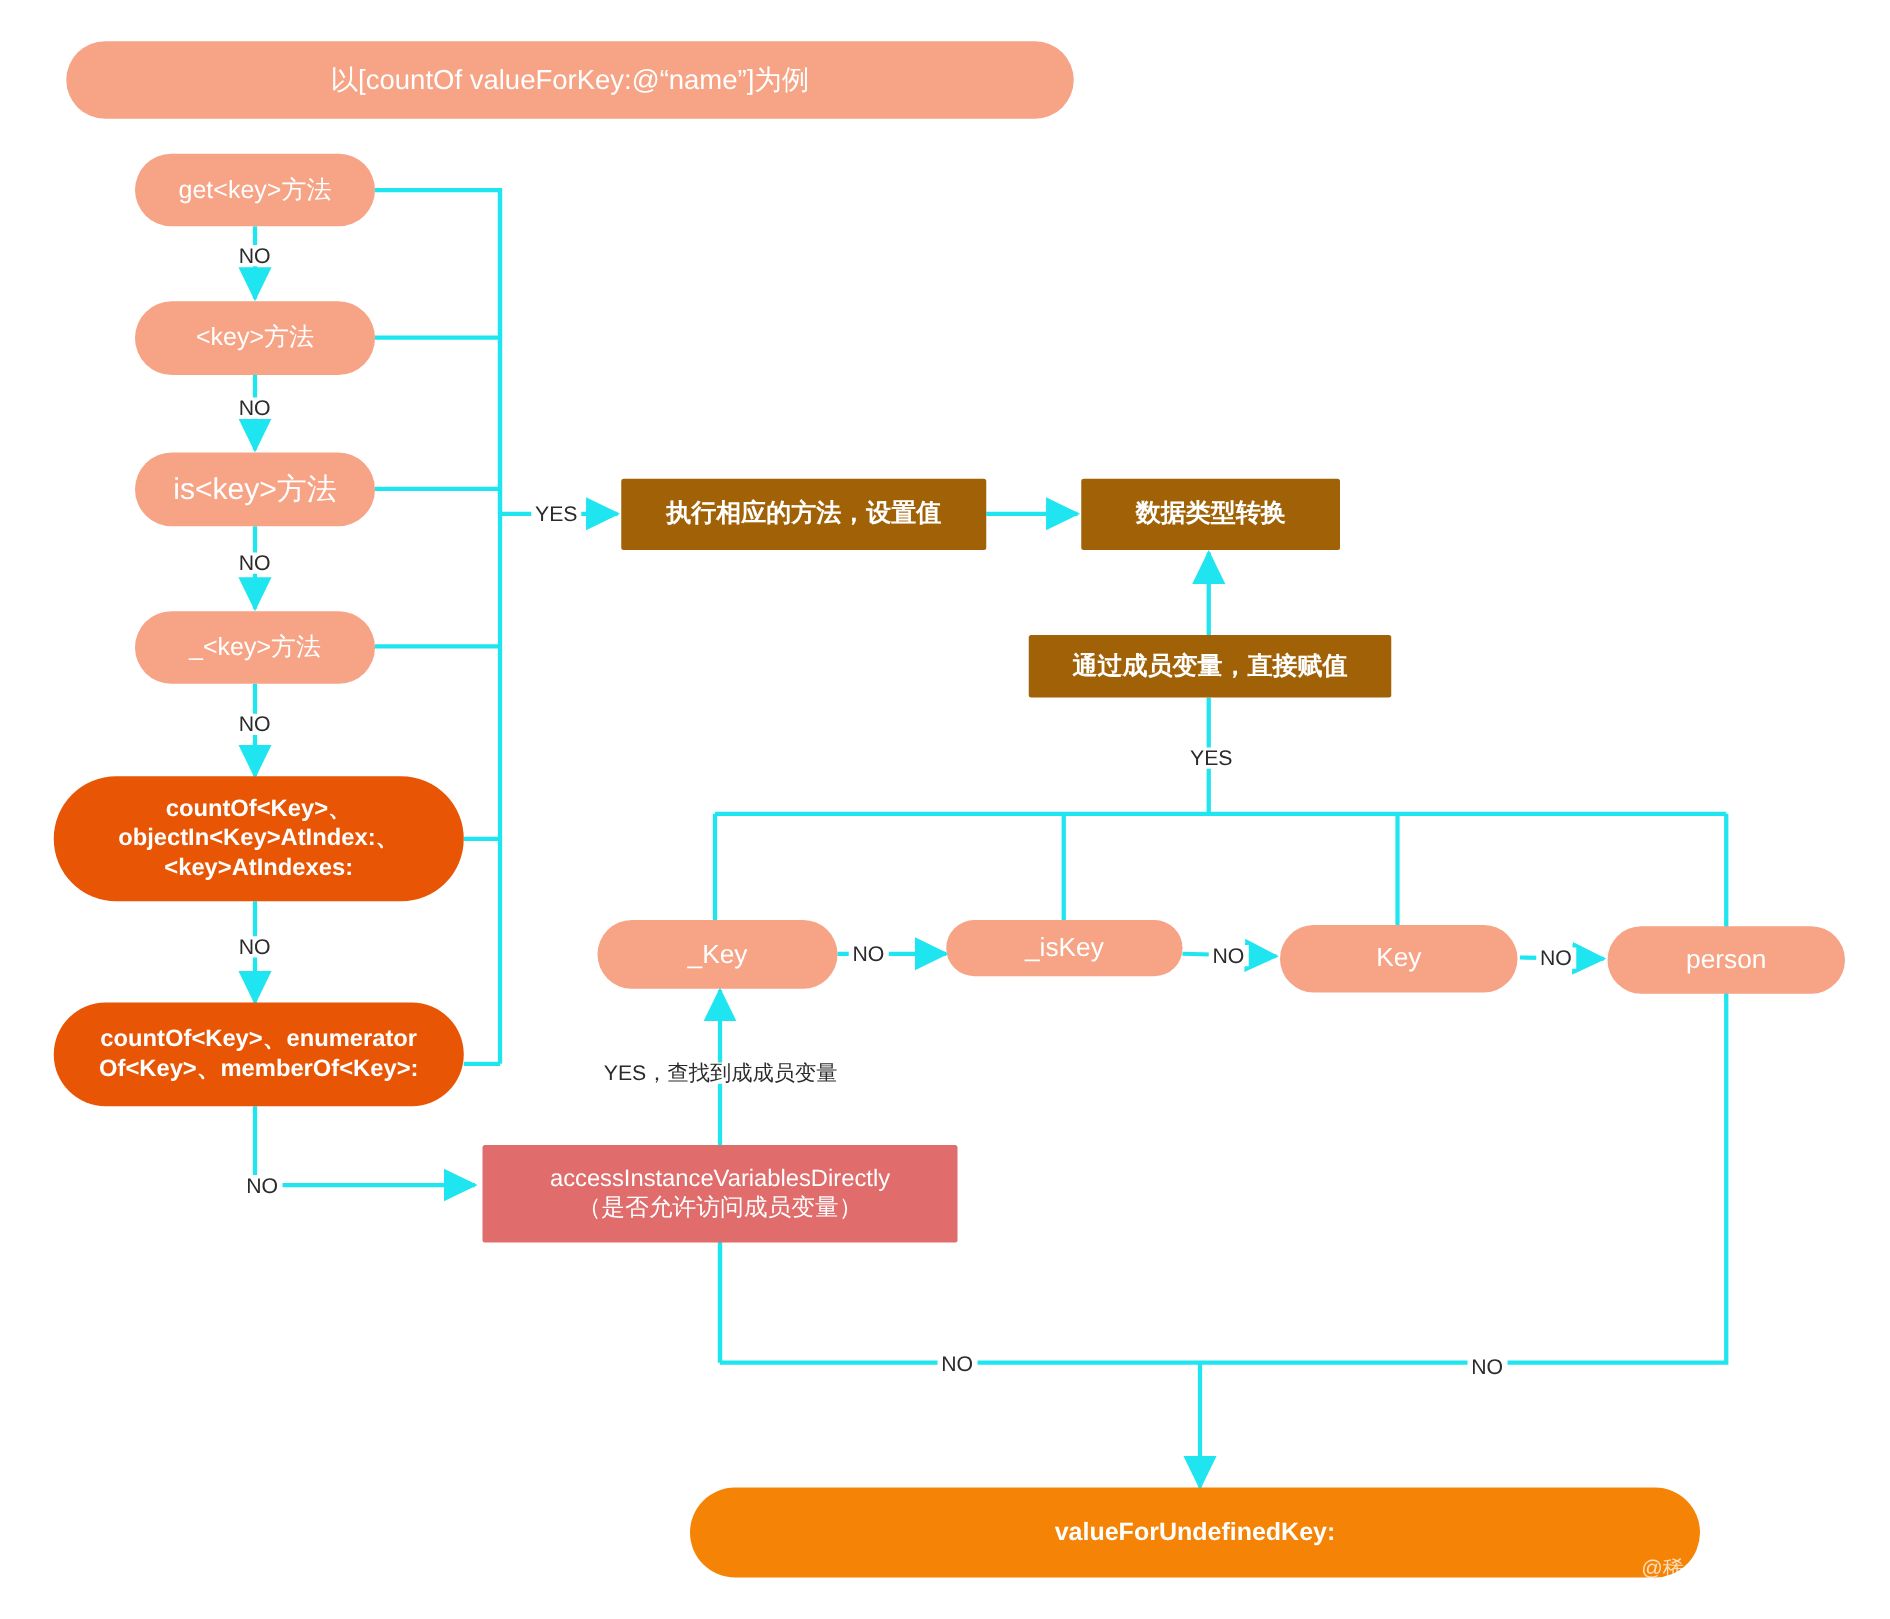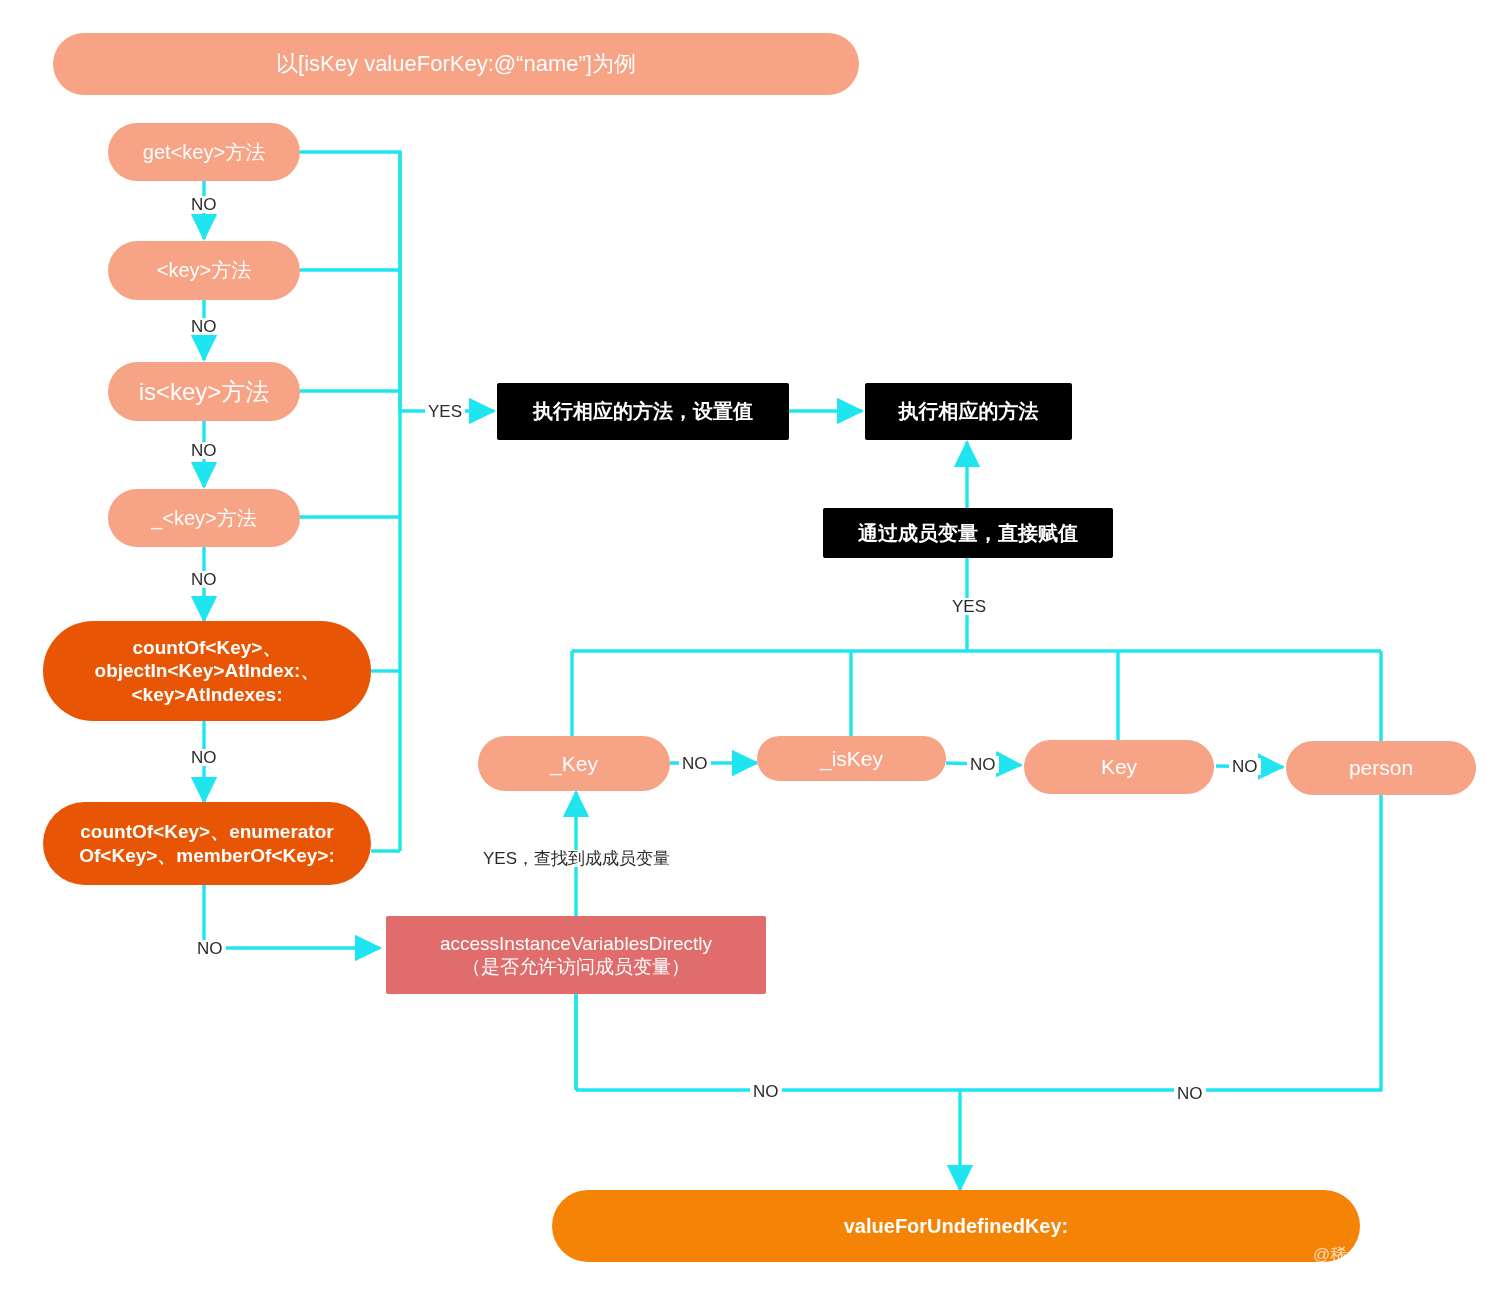--- a/index.html
+++ b/index.html
@@ -31,21 +31,21 @@
     text-align: center;
     color: #ffffff;
     line-height: 1.22;
     z-index: 3;
     white-space: pre-line;
   }
   .pill      { border-radius: 999px; }
   .rect      { border-radius: 2px; }
   .salmon    { background: #F6A386; }
   .darkorg   { background: #E85504; font-weight: bold; }
-  .blue      { background: #000000; font-weight: bold; }
+  .blue      { background: #a16207; font-weight: bold; }
   .red       { background: #E06C6C; }
   .orange    { background: #F58305; font-weight: bold; }
 
   .edge-label {
     position: absolute;
     color: #2b2b2b;
     font-size: 17px;
     background: #ffffff;
     padding: 0 3px;
     z-index: 4;
@@ -109,40 +109,40 @@
 
       <path d="M204,948 L380,948" marker-end="url(#ah)"></path>
 
       <path d="M576,995 L576,1090"></path>
       <path d="M576,1090 L960,1090"></path>
       <path d="M1381,793 L1381,1090 L960,1090"></path>
       <path d="M960,1090 L960,1190" marker-end="url(#ah)"></path>
     </g>
   </svg>
 
-  <div class="node pill salmon" style="left:53px; top:33px; width:806px; height:62px; font-size:22px;">以[isKey valueForKey:@“name”]为例</div>
+  <div class="node pill salmon" style="left:53px; top:33px; width:806px; height:62px; font-size:22px;">以[countOf valueForKey:@“name”]为例</div>
 
   <div class="node pill salmon" style="left:108px; top:123px; width:192px; height:58px; font-size:20px;">get&lt;key&gt;方法</div>
 
   <div class="node pill salmon" style="left:108px; top:241px; width:192px; height:59px; font-size:20px;">&lt;key&gt;方法</div>
 
   <div class="node pill salmon" style="left:108px; top:362px; width:192px; height:59px; font-size:24px;">is&lt;key&gt;方法</div>
 
   <div class="node pill salmon" style="left:108px; top:489px; width:192px; height:58px; font-size:20px;">_&lt;key&gt;方法</div>
 
   <div class="node pill darkorg" style="left:43px; top:621px; width:328px; height:100px; font-size:19px;">countOf&lt;Key&gt;、
 objectIn&lt;Key&gt;AtIndex:、
 &lt;key&gt;AtIndexes:</div>
 
   <div class="node pill darkorg" style="left:43px; top:802px; width:328px; height:83px; font-size:19px;">countOf&lt;Key&gt;、enumerator
 Of&lt;Key&gt;、memberOf&lt;Key&gt;:</div>
 
   <div class="node rect blue" style="left:497px; top:383px; width:292px; height:57px; font-size:20px;">执行相应的方法，设置值</div>
 
-  <div class="node rect blue" style="left:865px; top:383px; width:207px; height:57px; font-size:20px;">执行相应的方法</div>
+  <div class="node rect blue" style="left:865px; top:383px; width:207px; height:57px; font-size:20px;">数据类型转换</div>
 
   <div class="node rect blue" style="left:823px; top:508px; width:290px; height:50px; font-size:20px;">通过成员变量，直接赋值</div>
 
   <div class="node pill salmon" style="left:478px; top:736px; width:192px; height:55px; font-size:21px;text-align:center;">_Key</div>
 
   <div class="node pill salmon" style="left:757px; top:736px; width:189px; height:45px; font-size:21px;">_isKey</div>
 
   <div class="node pill salmon" style="left:1024px; top:740px; width:190px; height:54px; font-size:21px;">Key</div>
 
   <div class="node pill salmon" style="left:1286px; top:741px; width:190px; height:54px; font-size:21px;">person</div>

